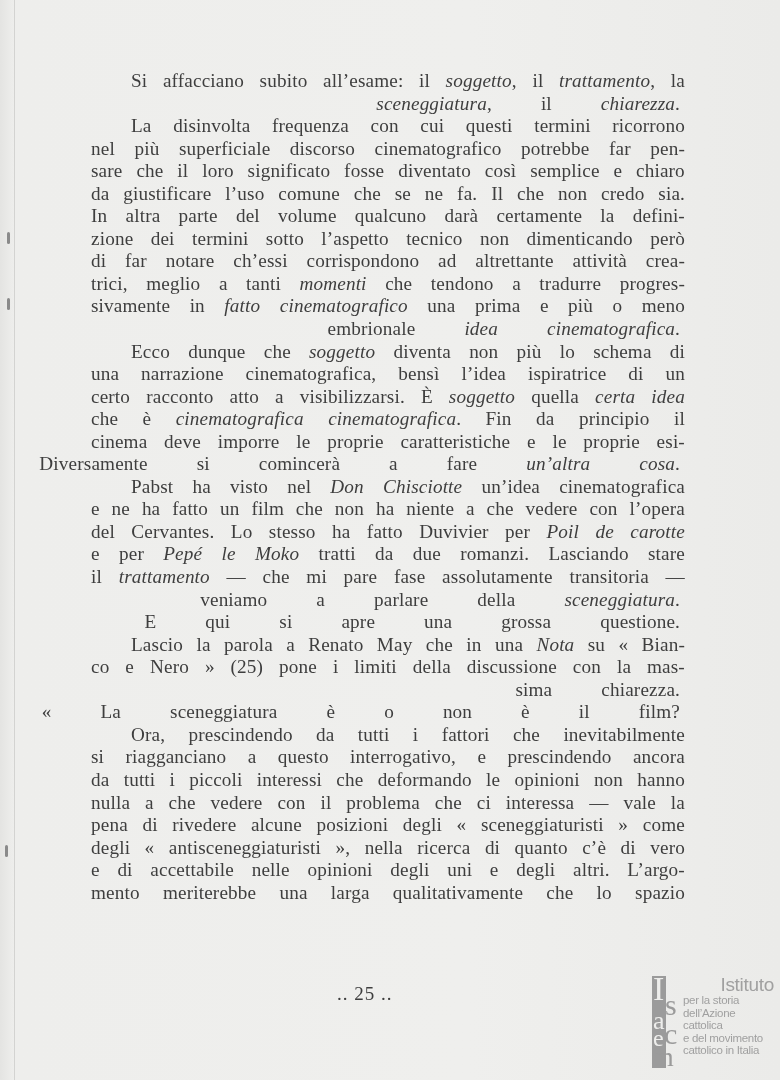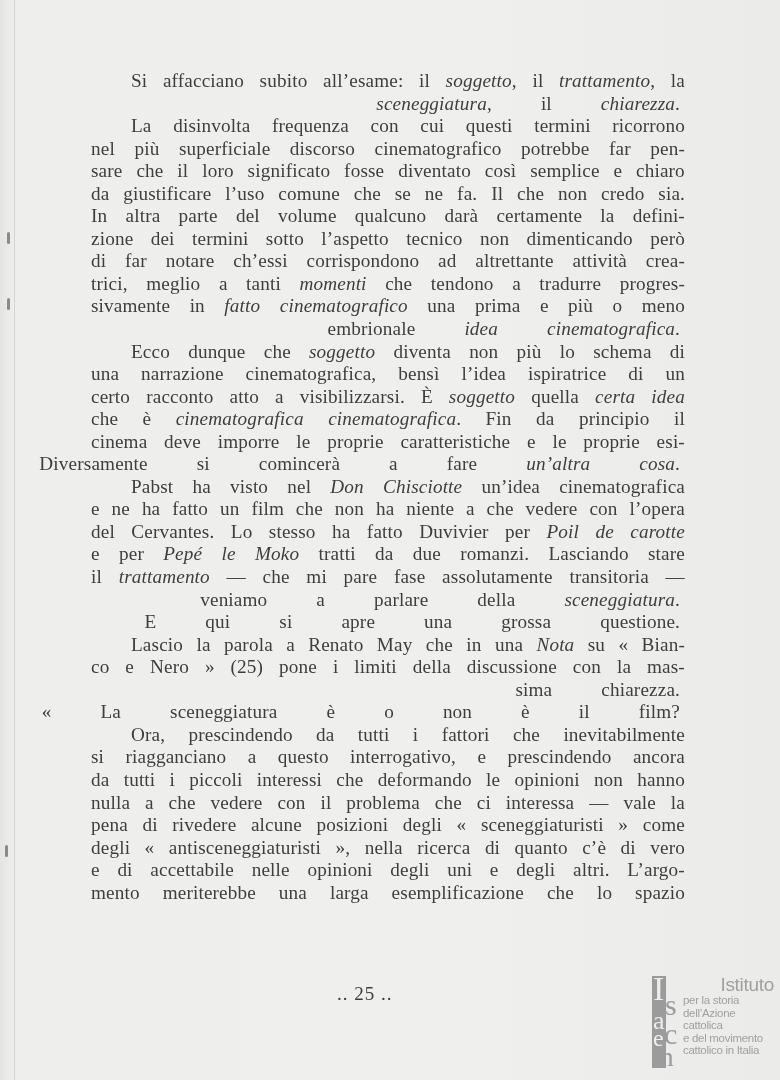--- a/index.html
+++ b/index.html
@@ -98,21 +98,21 @@
       <div class="line"><span class="w"><span>co</span></span><span class="w"><span>e</span></span><span class="w"><span>Nero</span></span><span class="w"><span>»</span></span><span class="w"><span>(25)</span></span><span class="w"><span>pone</span></span><span class="w"><span>i</span></span><span class="w"><span>limiti</span></span><span class="w"><span>della</span></span><span class="w"><span>discussione</span></span><span class="w"><span>con</span></span><span class="w"><span>la</span></span><span class="w"><span>mas-</span></span></div>
       <div class="line last"><span class="w"><span>sima</span></span><span class="w"><span>chiarezza.</span></span></div>
       <div class="line indent last"><span class="w"><span>«</span></span><span class="w"><span>La</span></span><span class="w"><span>sceneggiatura</span></span><span class="w"><span>è</span></span><span class="w"><span>o</span></span><span class="w"><span>non</span></span><span class="w"><span>è</span></span><span class="w"><span>il</span></span><span class="w"><span>film?</span></span></div>
       <div class="line indent"><span class="w"><span>Ora,</span></span><span class="w"><span>prescindendo</span></span><span class="w"><span>da</span></span><span class="w"><span>tutti</span></span><span class="w"><span>i</span></span><span class="w"><span>fattori</span></span><span class="w"><span>che</span></span><span class="w"><span>inevitabilmente</span></span></div>
       <div class="line"><span class="w"><span>si</span></span><span class="w"><span>riagganciano</span></span><span class="w"><span>a</span></span><span class="w"><span>questo</span></span><span class="w"><span>interrogativo,</span></span><span class="w"><span>e</span></span><span class="w"><span>prescindendo</span></span><span class="w"><span>ancora</span></span></div>
       <div class="line"><span class="w"><span>da</span></span><span class="w"><span>tutti</span></span><span class="w"><span>i</span></span><span class="w"><span>piccoli</span></span><span class="w"><span>interessi</span></span><span class="w"><span>che</span></span><span class="w"><span>deformando</span></span><span class="w"><span>le</span></span><span class="w"><span>opinioni</span></span><span class="w"><span>non</span></span><span class="w"><span>hanno</span></span></div>
       <div class="line"><span class="w"><span>nulla</span></span><span class="w"><span>a</span></span><span class="w"><span>che</span></span><span class="w"><span>vedere</span></span><span class="w"><span>con</span></span><span class="w"><span>il</span></span><span class="w"><span>problema</span></span><span class="w"><span>che</span></span><span class="w"><span>ci</span></span><span class="w"><span>interessa</span></span><span class="w"><span>—</span></span><span class="w"><span>vale</span></span><span class="w"><span>la</span></span></div>
       <div class="line"><span class="w"><span>pena</span></span><span class="w"><span>di</span></span><span class="w"><span>rivedere</span></span><span class="w"><span>alcune</span></span><span class="w"><span>posizioni</span></span><span class="w"><span>degli</span></span><span class="w"><span>«</span></span><span class="w"><span>sceneggiaturisti</span></span><span class="w"><span>»</span></span><span class="w"><span>come</span></span></div>
       <div class="line"><span class="w"><span>degli</span></span><span class="w"><span>«</span></span><span class="w"><span>antisceneggiaturisti</span></span><span class="w"><span>»,</span></span><span class="w"><span>nella</span></span><span class="w"><span>ricerca</span></span><span class="w"><span>di</span></span><span class="w"><span>quanto</span></span><span class="w"><span>c’è</span></span><span class="w"><span>di</span></span><span class="w"><span>vero</span></span></div>
       <div class="line"><span class="w"><span>e</span></span><span class="w"><span>di</span></span><span class="w"><span>accettabile</span></span><span class="w"><span>nelle</span></span><span class="w"><span>opinioni</span></span><span class="w"><span>degli</span></span><span class="w"><span>uni</span></span><span class="w"><span>e</span></span><span class="w"><span>degli</span></span><span class="w"><span>altri.</span></span><span class="w"><span>L’argo-</span></span></div>
-      <div class="line"><span class="w"><span>mento</span></span><span class="w"><span>meriterebbe</span></span><span class="w"><span>una</span></span><span class="w"><span>larga</span></span><span class="w"><span>esemplificazione</span></span><span class="w"><span>che</span></span><span class="w"><span>lo</span></span><span class="w"><span>spazio</span></span></div>
+      <div class="line"><span class="w"><span>mento</span></span><span class="w"><span>meriterebbe</span></span><span class="w"><span>una</span></span><span class="w"><span>larga</span></span><span class="w"><span>qualitativamente</span></span><span class="w"><span>che</span></span><span class="w"><span>lo</span></span><span class="w"><span>spazio</span></span></div>
     </div>
 
   <div class="page-number">.. 25 ..</div>
 
   <div class="logo">
     <div class="logo-bar"></div>
     <div class="logo-letters">
       <span style="left:1px; top:-2px; color:#eeeeec; font-size:34px;">I</span>
       <span style="left:13px; top:14px;">s</span>
       <span style="left:1px; top:30px; color:#eeeeec; font-size:26px;">a</span>

